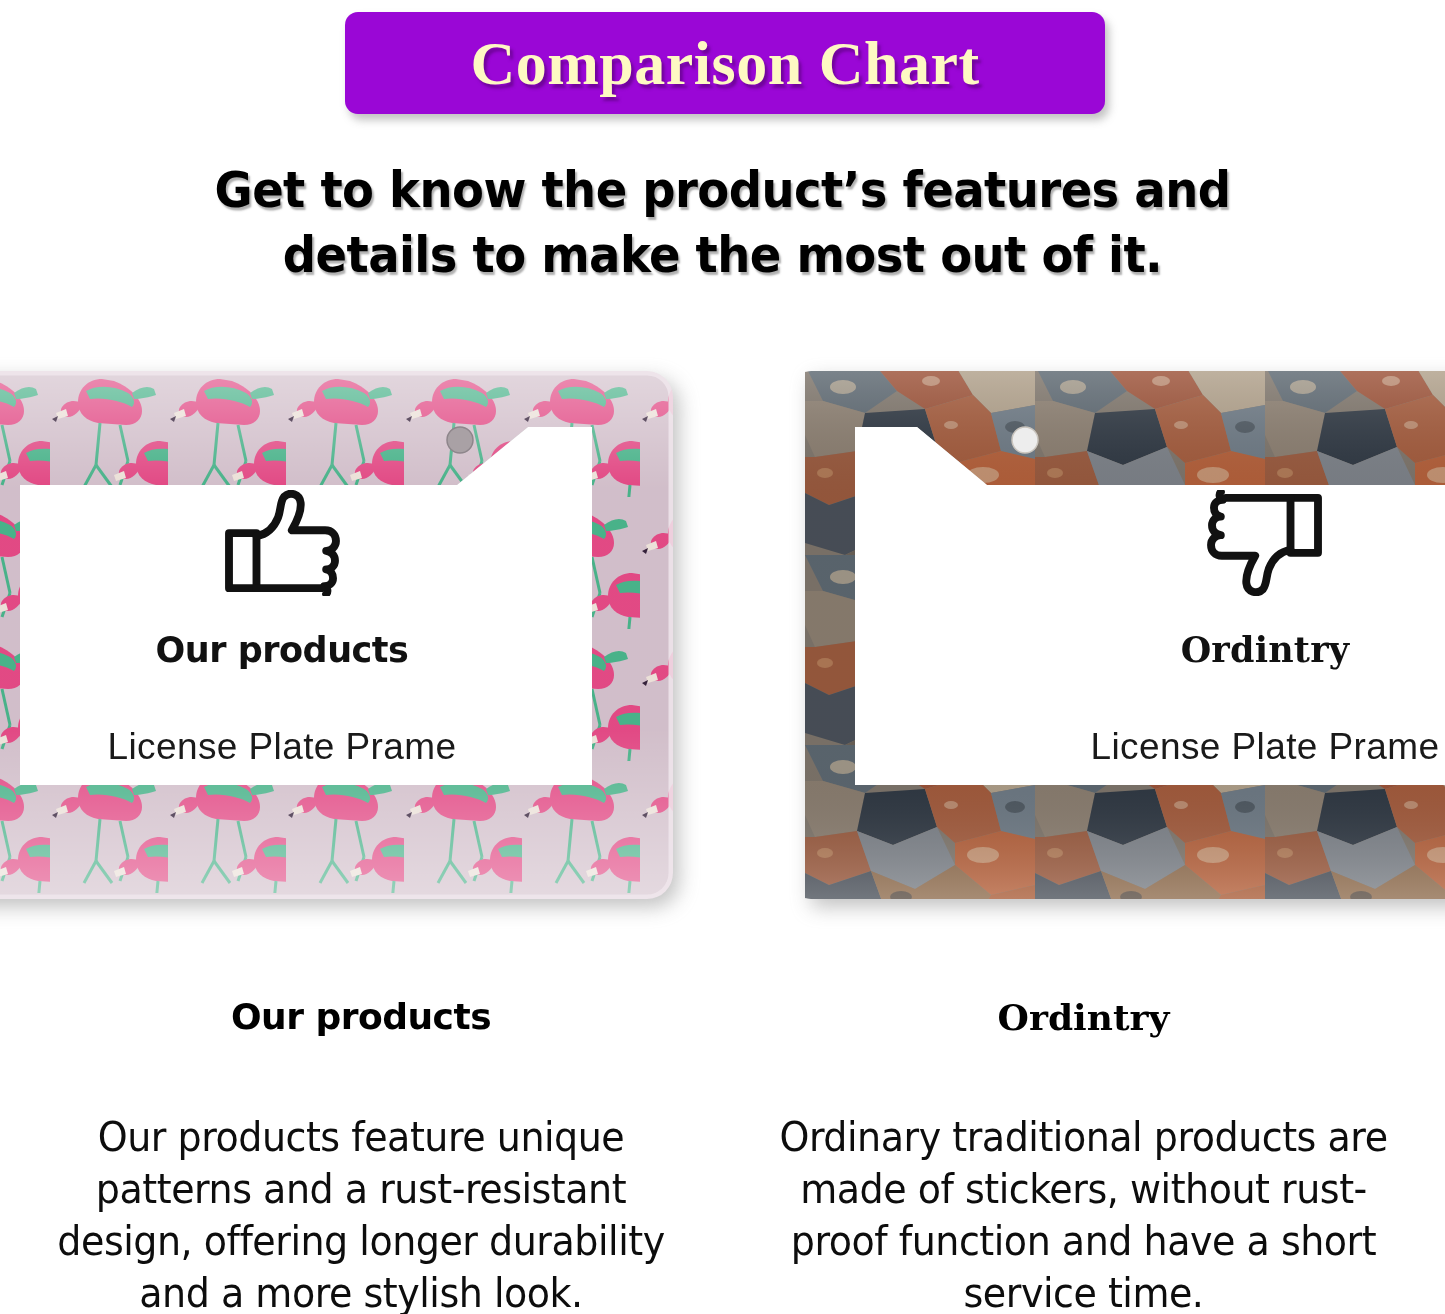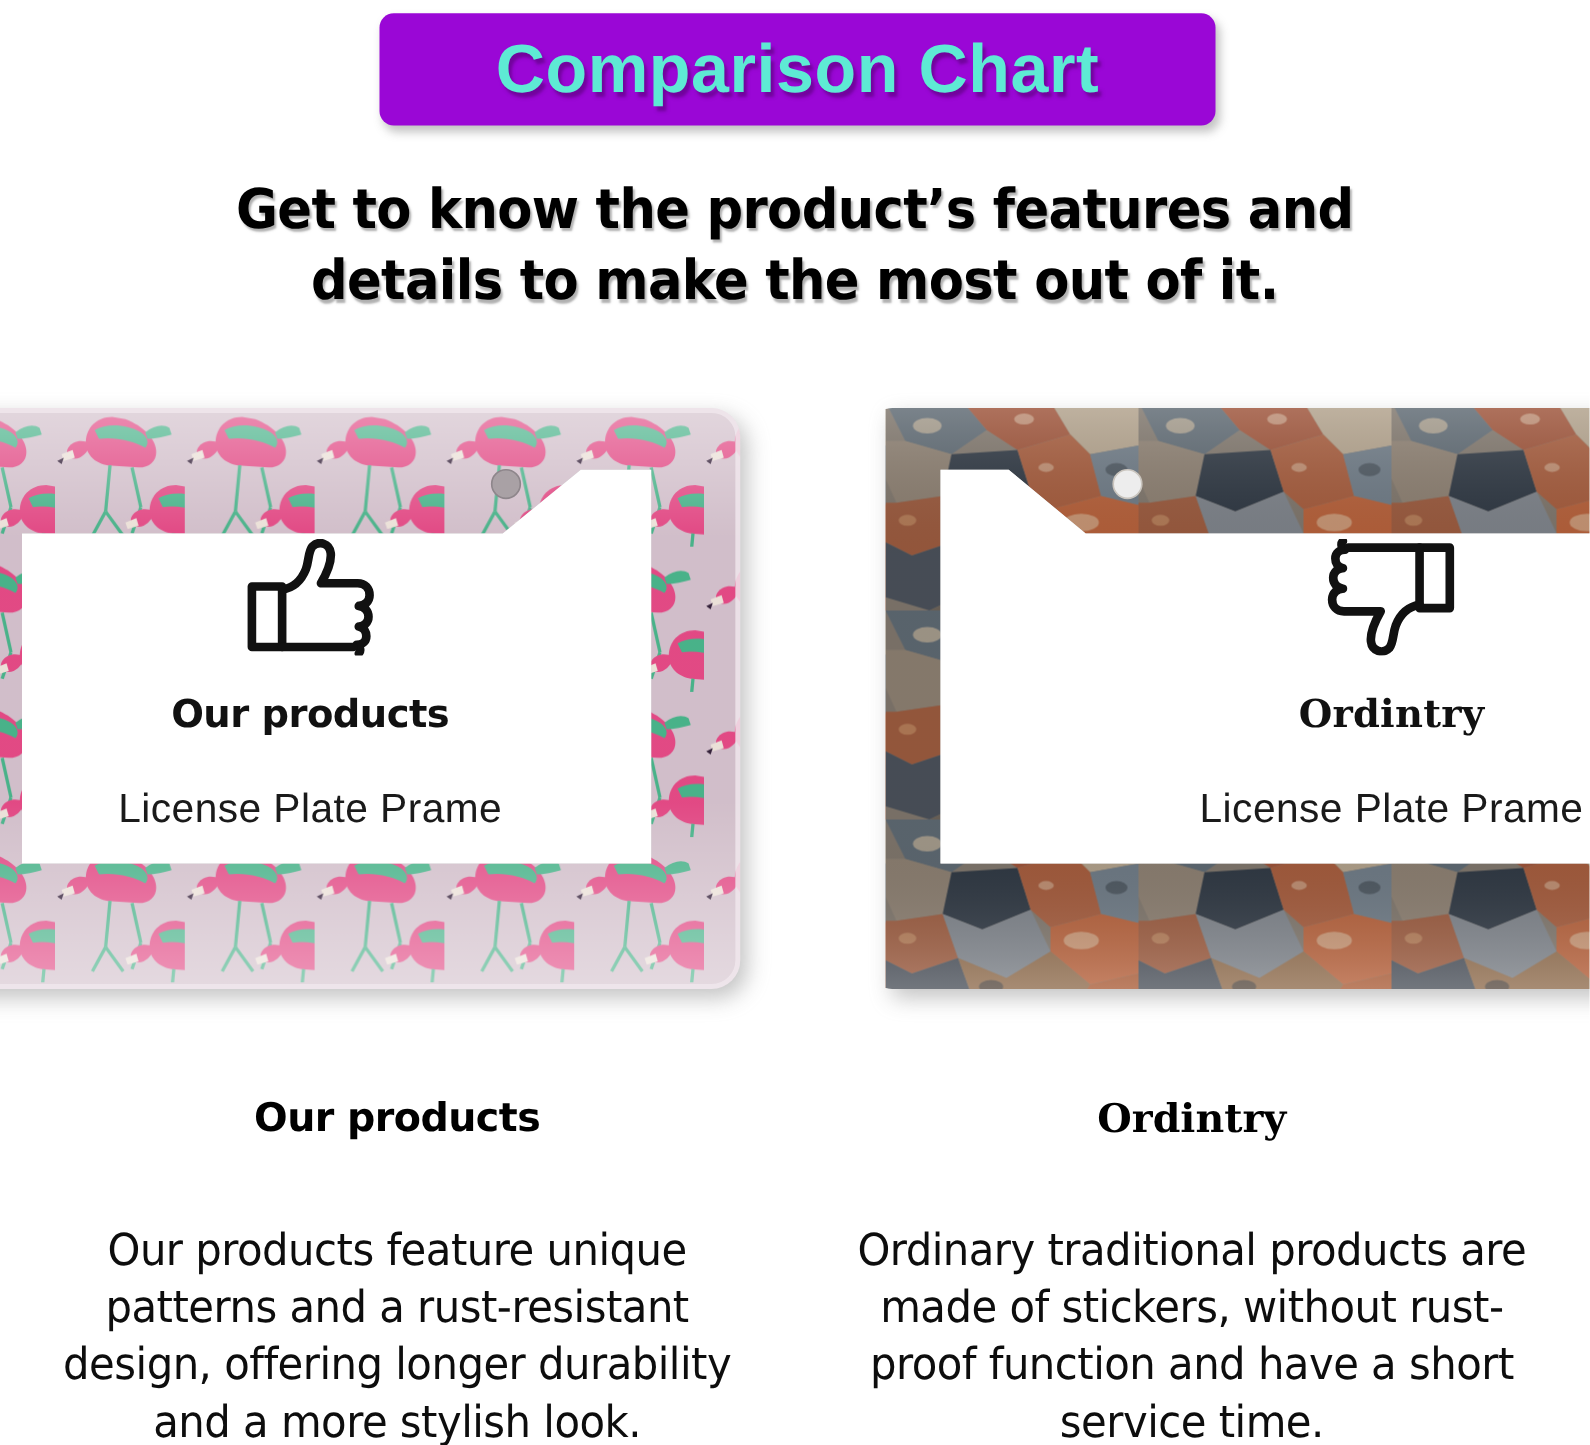--- a/index.html
+++ b/index.html
@@ -24,24 +24,24 @@
     width: 760px;
     height: 102px;
     background: #9A07D6;
     border-radius: 13px;
     box-shadow: 4px 6px 9px rgba(120,120,120,0.45);
     display: flex;
     align-items: center;
     justify-content: center;
   }
   #title-text {
-    font-family: Liberation Sans, sans-serif;
+    font-family: Liberation Serif, serif;
     font-weight: bold;
     font-size: 62px;
-    color: #5eead4;
+    color: #fef9c3;
     letter-spacing: 0.5px;
     text-shadow: 3px 4px 3px rgba(80,0,110,0.55);
     white-space: nowrap;
   }
 
   
   #subtitle {
     position: absolute;
     left: 0;
     top: 158px;
@@ -105,21 +105,21 @@
     font-family: "DejaVu Sans", sans-serif;
     font-weight: bold;
     letter-spacing: -0.5px;
   }
   .brand-ordinary {
     font-family: "DejaVu Serif", "Liberation Serif", serif;
     font-weight: bold;
     letter-spacing: 0.2px;
   }
   .product-sub {
-    margin-top: 44px;
+    margin-top: 56px;
     font-family: "Liberation Sans", sans-serif;
     font-weight: 300;
     font-size: 37px;
     line-height: 42px;
     color: #1a1a1a;
     letter-spacing: 0.4px;
     white-space: nowrap;
   }
 
   

